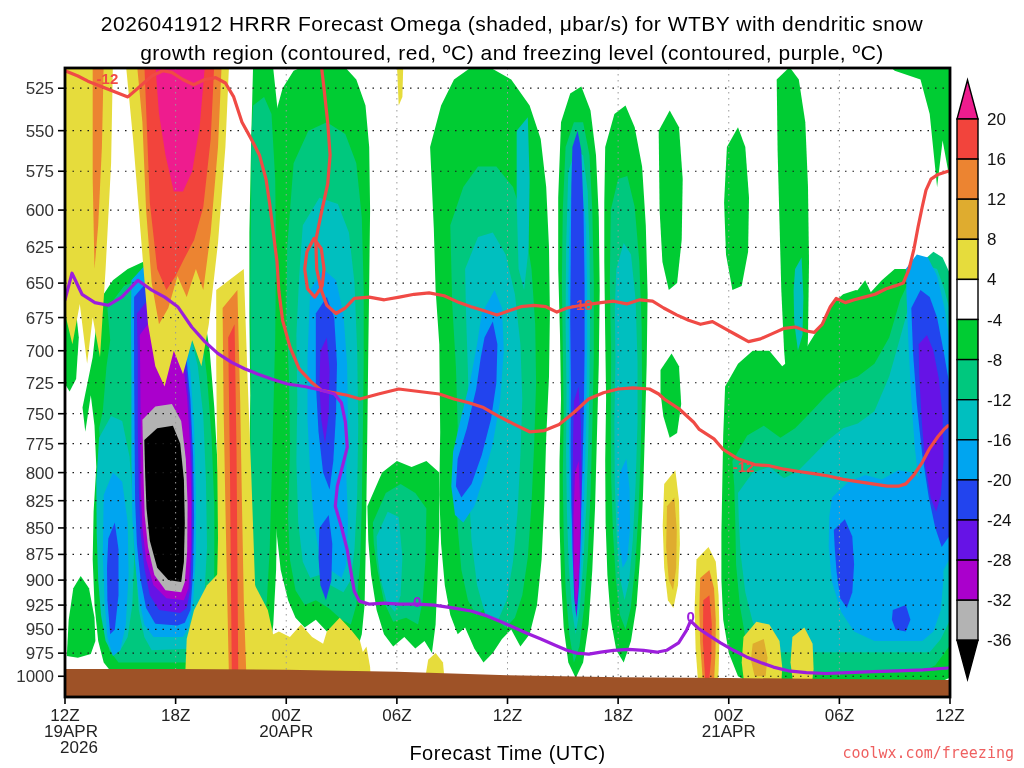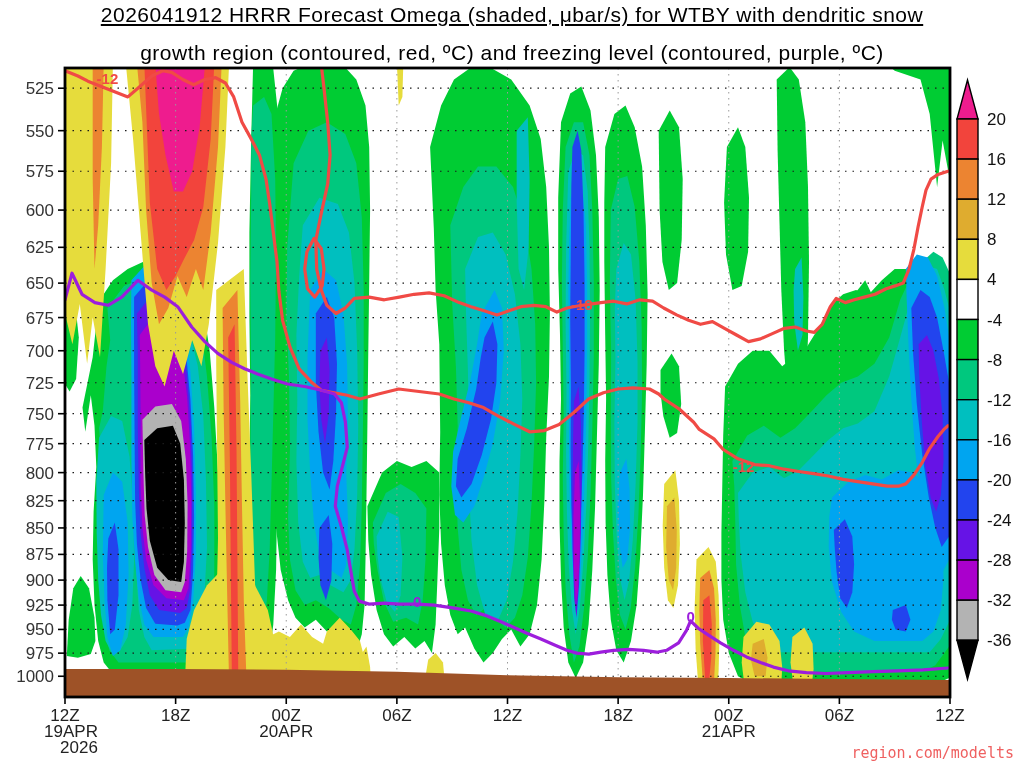--- a/index.html
+++ b/index.html
@@ -1,20 +1,20 @@
 <!DOCTYPE html>
 <html><head>
 <meta charset="utf-8">
 <style>
   html,body{margin:0;padding:0;background:#fff;}
   .stage{position:relative;width:1024px;height:768px;background:#fff;overflow:hidden;
          font-family:"Liberation Sans",sans-serif;}
   .title-line{position:absolute;left:0;width:1024px;text-align:center;color:#000;
               font-size:21px;letter-spacing:0.5px;white-space:pre;z-index:2;}
-  #title1{top:3px;text-decoration:underline;}
+  #title1{top:12px;}
   #title2{top:29px;margin-top:12px;}
   #plot-svg{position:absolute;left:0;top:0;z-index:1;}
   .xlabel{position:absolute;left:65px;width:885px;top:742px;text-align:center;
           color:#000;font-size:20px;letter-spacing:0.5px;z-index:2;}
   .watermark{position:absolute;right:10px;top:744px;color:#EF6060;font-size:15px;
              font-family:"DejaVu Sans Mono",monospace;z-index:2;}
 </style>
 </head>
 <body>
 
@@ -247,14 +247,15 @@
         <text x="987" y="365.6" fill="#111" font-size="17px" font-family="&quot;Liberation Sans&quot;,sans-serif">-8</text>
         <text x="987" y="405.7" fill="#111" font-size="17px" font-family="&quot;Liberation Sans&quot;,sans-serif">-12</text>
         <text x="987" y="445.8" fill="#111" font-size="17px" font-family="&quot;Liberation Sans&quot;,sans-serif">-16</text>
         <text x="987" y="485.90000000000003" fill="#111" font-size="17px" font-family="&quot;Liberation Sans&quot;,sans-serif">-20</text>
         <text x="987" y="526" fill="#111" font-size="17px" font-family="&quot;Liberation Sans&quot;,sans-serif">-24</text>
         <text x="987" y="566.1" fill="#111" font-size="17px" font-family="&quot;Liberation Sans&quot;,sans-serif">-28</text>
         <text x="987" y="606.2" fill="#111" font-size="17px" font-family="&quot;Liberation Sans&quot;,sans-serif">-32</text>
         <text x="987" y="646.3000000000001" fill="#111" font-size="17px" font-family="&quot;Liberation Sans&quot;,sans-serif">-36</text>
       </g>
     </svg>
-  <div class="watermark">region.com/modelts</div>
+  <div class="xlabel">Forecast Time (UTC)</div>
+  <div class="watermark">coolwx.com/freezing</div>
 </div>
 
 </body></html>

